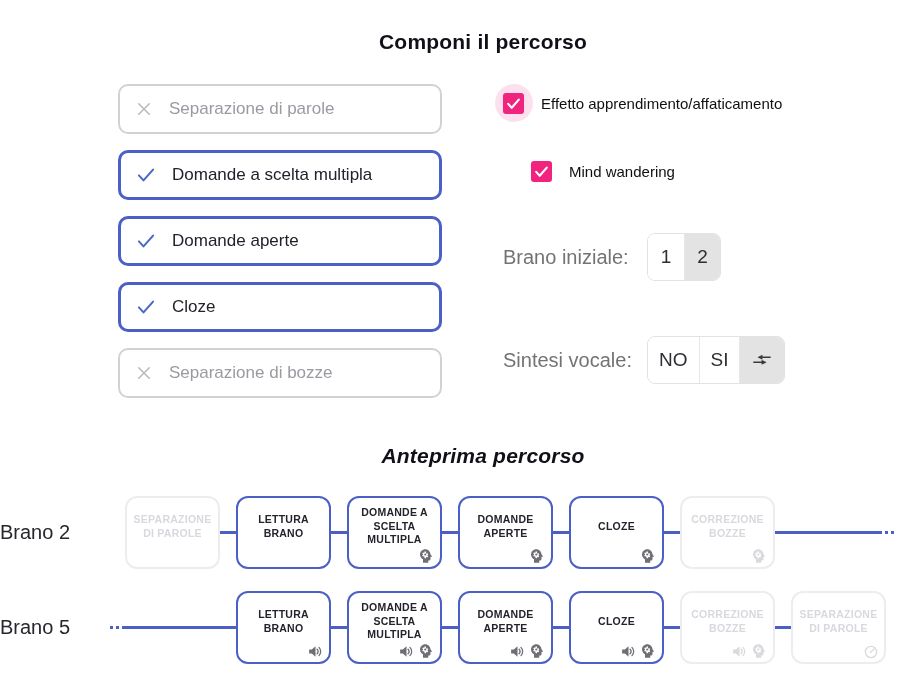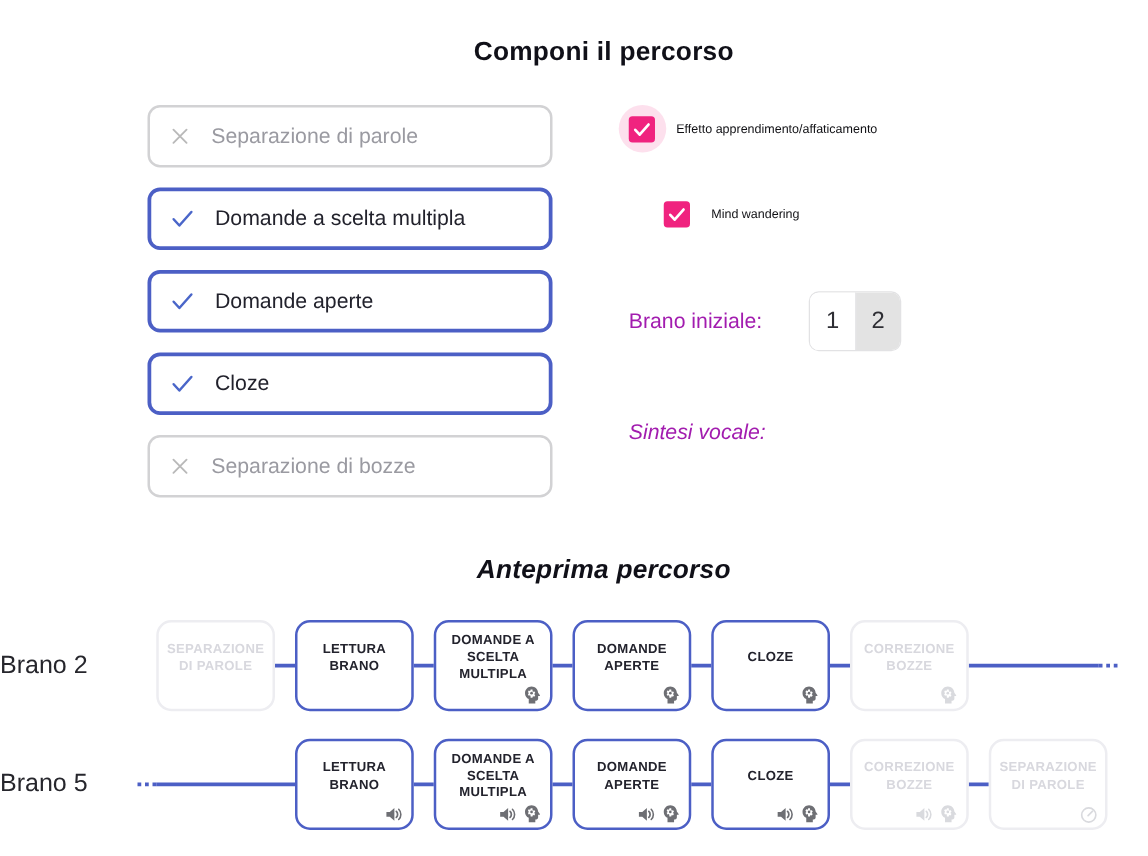--- a/index.html
+++ b/index.html
@@ -37,25 +37,25 @@
   .cb-row + .cb-row{margin-top:30px;padding-left:28px;}
   .cb-wrap{position:relative;width:21px;height:21px;flex:0 0 21px;}
   .cb-wrap.halo::before{
     content:"";position:absolute;width:38px;height:38px;border-radius:50%;
     background:rgba(240,35,127,.14);left:50%;top:50%;transform:translate(-50%,-50%);
   }
   .cb-box{
     position:relative;width:21px;height:21px;border-radius:3px;background:var(--pink);
     display:flex;align-items:center;justify-content:center;z-index:1;
   }
-  .cb-label{font-size:10px;color:#101014;margin-left:17px;white-space:nowrap;}
+  .cb-label{font-size:15px;color:#101014;margin-left:17px;white-space:nowrap;}
   .ctl-row{display:flex;align-items:center;}
   .ctl-row.first{margin-top:43px;}
-  .ctl-row.second{margin-top:55px;font-style:italic;}
-  .ctl-label{font-size:17px;color:#a21caf;width:144px;flex:0 0 144px;}
+  .ctl-row.second{margin-top:55px;}
+  .ctl-label{font-size:20px;color:#737373;width:144px;flex:0 0 144px;}
   .seg{
     display:flex;border:1px solid #e2e2e4;border-radius:8px;overflow:hidden;background:#fff;
   }
   .seg-cell{
     min-width:36px;height:46px;display:flex;align-items:center;justify-content:center;
     font-size:19px;color:#2e2e34;padding:0 11px;cursor:pointer;background:#fff;
     border-left:1px solid #e7e7e9;
   }
   .seg-cell:first-child{border-left:none;}
   .seg-cell.selected{background:var(--seg-sel);}
@@ -164,20 +164,34 @@
       </div>
     <div class="ctl-row first">
       <span class="ctl-label">Brano iniziale:</span>
       <div class="seg" id="seg-brano">
           <div class="seg-cell">1</div>
           <div class="seg-cell selected">2</div>
         </div>
     </div>
     <div class="ctl-row second">
       <span class="ctl-label">Sintesi vocale:</span>
+      <div class="seg" id="seg-sintesi">
+          <div class="seg-cell">NO</div>
+          <div class="seg-cell">SI</div>
+          <div class="seg-cell selected">
+            <span class="icon">
+              <svg viewBox="0 0 24 24" width="22" height="22">
+                <path d="M2.5 14.5h9.5" stroke="#3c3c40" stroke-width="1.7"></path>
+                <path d="M11.5 11.7L17 14.5l-5.5 2.8z" fill="#3c3c40"></path>
+                <path d="M21.5 9h-9.5" stroke="#3c3c40" stroke-width="1.7"></path>
+                <path d="M12.5 6.2L7 9l5.5 2.8z" fill="#3c3c40"></path>
+              </svg>
+            </span>
+          </div>
+        </div>
     </div>
   </div>
 </div>
 
 <h1 class="section-title" id="preview-title">Anteprima percorso</h1>
 
 <div id="preview-rows">
     <div class="prow">
       <div class="prow-label">Brano 2</div>
       <div class="steps" style="margin-left: 20px;">

